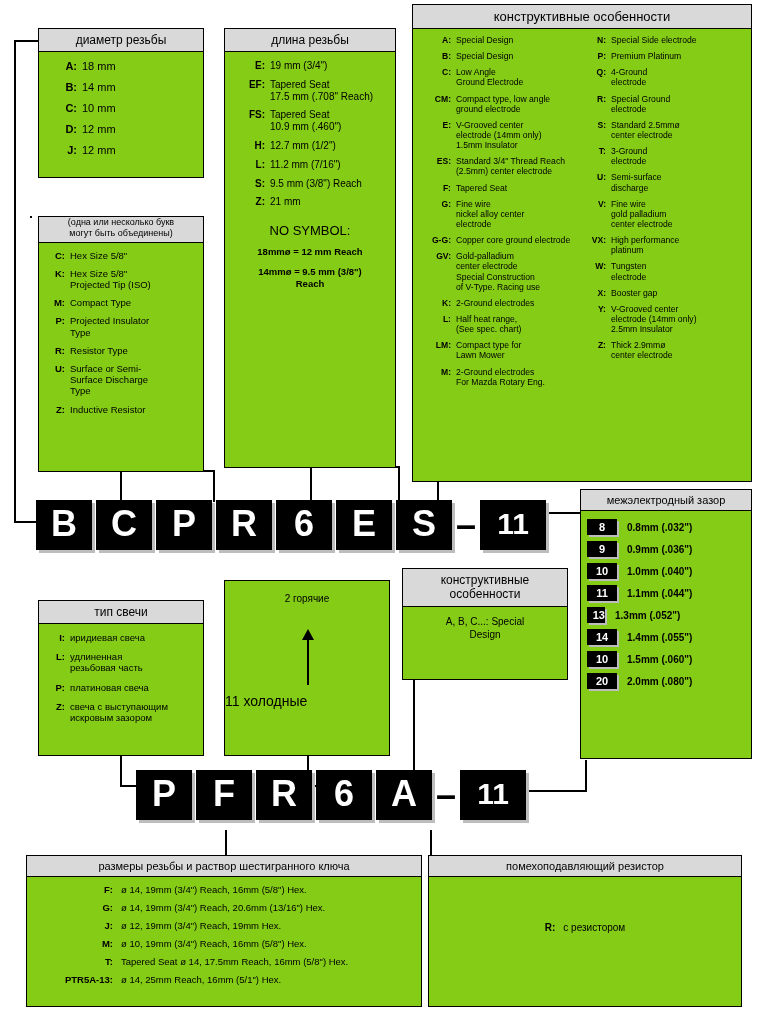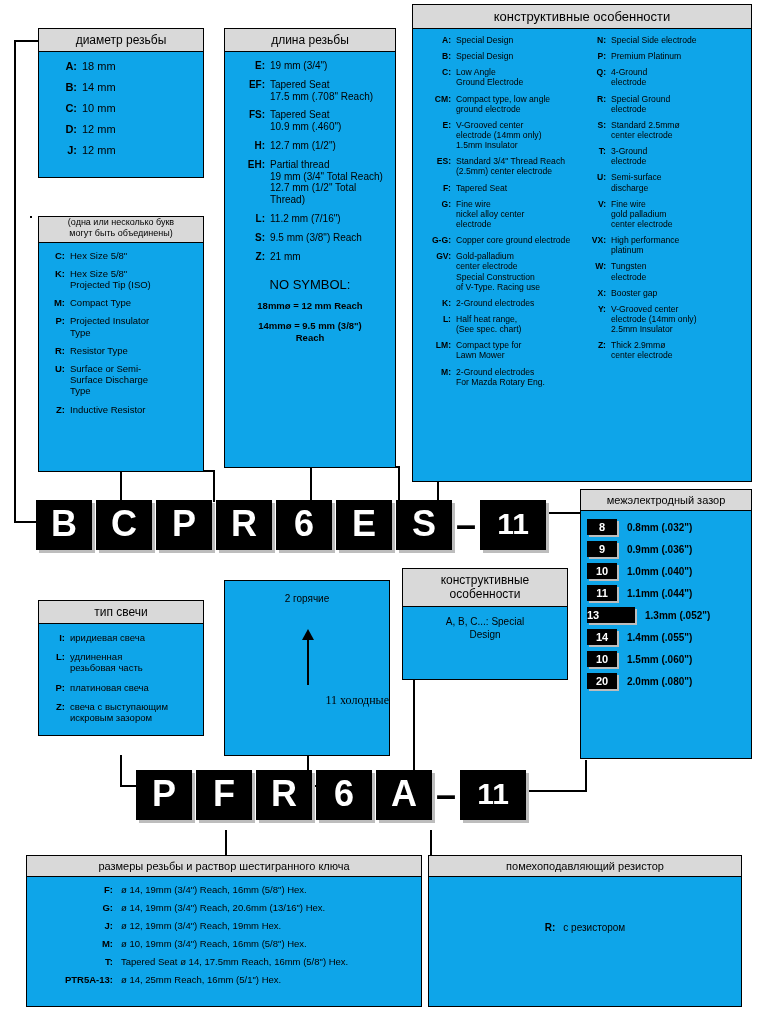--- a/index.html
+++ b/index.html
@@ -8,21 +8,21 @@
     background:#ffffff;
     font-family:"Liberation Sans", sans-serif;
     font-size:10px;
     color:#000;
     position:relative;
     overflow:hidden;
   }
   .box{
     position:absolute;
     border:1px solid #000;
-    background:#0ea5e9;
+    background:#84cc16;
     box-sizing:border-box;
   }
   .box-title{
     background:#d9d9d9;
     border-bottom:1px solid #000;
     text-align:center;
     font-size:12px;
     padding:4px 2px;
     font-weight:normal;
   }
@@ -153,24 +153,20 @@
       </div>
       <div class="row" style="font-size: 10px; margin-bottom: 7px;">
         <div class="k" style="width: 36px;">FS:</div>
         <div class="v">Tapered Seat<br>10.9 mm (.460")</div>
       </div>
       <div class="row" style="font-size: 10px; margin-bottom: 7px;">
         <div class="k" style="width: 36px;">H:</div>
         <div class="v">12.7 mm (1/2")</div>
       </div>
       <div class="row" style="font-size: 10px; margin-bottom: 7px;">
-        <div class="k" style="width: 36px;">EH:</div>
-        <div class="v">Partial thread<br>19 mm (3/4" Total Reach)<br>12.7 mm (1/2" Total Thread)</div>
-      </div>
-      <div class="row" style="font-size: 10px; margin-bottom: 7px;">
         <div class="k" style="width: 36px;">L:</div>
         <div class="v">11.2 mm (7/16")</div>
       </div>
       <div class="row" style="font-size: 10px; margin-bottom: 7px;">
         <div class="k" style="width: 36px;">S:</div>
         <div class="v">9.5 mm (3/8") Reach</div>
       </div>
       <div class="row" style="font-size: 10px; margin-bottom: 7px;">
         <div class="k" style="width: 36px;">Z:</div>
         <div class="v">21 mm</div>
@@ -348,21 +344,21 @@
       </div>
       <div style="display: flex; align-items: center; margin-bottom: 6px;">
         <div style="background: rgb(0, 0, 0); color: rgb(255, 255, 255); font-weight: bold; font-size: 11px; width: 30px; text-align: center; padding: 2px 0px; box-shadow: rgb(189, 189, 189) 2px 2px 0px; margin-right: 10px;">10</div>
         <div style="font-weight: bold; font-size: 10px;">1.0mm (.040")</div>
       </div>
       <div style="display: flex; align-items: center; margin-bottom: 6px;">
         <div style="background: rgb(0, 0, 0); color: rgb(255, 255, 255); font-weight: bold; font-size: 11px; width: 30px; text-align: center; padding: 2px 0px; box-shadow: rgb(189, 189, 189) 2px 2px 0px; margin-right: 10px;">11</div>
         <div style="font-weight: bold; font-size: 10px;">1.1mm (.044")</div>
       </div>
       <div style="display: flex; align-items: center; margin-bottom: 6px;">
-        <div style="background: rgb(0, 0, 0); color: rgb(255, 255, 255); font-weight: bold; font-size: 11px; width: 48px; text-align: left; padding: 2px 0px; box-shadow: rgb(189, 189, 189) 2px 2px 0px; margin-right: 10px;">13</div>
+        <div style="background: rgb(0, 0, 0); color: rgb(255, 255, 255); font-weight: bold; font-size: 11px; width: 18px; text-align: right; padding: 2px 0px; box-shadow: rgb(189, 189, 189) 2px 2px 0px; margin-right: 10px;">13</div>
         <div style="font-weight: bold; font-size: 10px;">1.3mm (.052")</div>
       </div>
       <div style="display: flex; align-items: center; margin-bottom: 6px;">
         <div style="background: rgb(0, 0, 0); color: rgb(255, 255, 255); font-weight: bold; font-size: 11px; width: 30px; text-align: center; padding: 2px 0px; box-shadow: rgb(189, 189, 189) 2px 2px 0px; margin-right: 10px;">14</div>
         <div style="font-weight: bold; font-size: 10px;">1.4mm (.055")</div>
       </div>
       <div style="display: flex; align-items: center; margin-bottom: 6px;">
         <div style="background: rgb(0, 0, 0); color: rgb(255, 255, 255); font-weight: bold; font-size: 11px; width: 30px; text-align: center; padding: 2px 0px; box-shadow: rgb(189, 189, 189) 2px 2px 0px; margin-right: 10px;">10</div>
         <div style="font-weight: bold; font-size: 10px;">1.5mm (.060")</div>
       </div>
@@ -380,21 +376,21 @@
       <div class="tile" style="width: 56px; height: 50px; line-height: 46px; font-size: 36px; margin-right: 4px;">P</div>
       <div class="tile" style="width: 56px; height: 50px; line-height: 46px; font-size: 36px; margin-right: 4px;">R</div>
       <div class="tile" style="width: 56px; height: 50px; line-height: 46px; font-size: 36px; margin-right: 4px;">6</div>
       <div class="tile" style="width: 56px; height: 50px; line-height: 46px; font-size: 36px; margin-right: 4px;">E</div>
       <div class="tile" style="width: 56px; height: 50px; line-height: 46px; font-size: 36px; margin-right: 4px;">S</div>
       <div class="dash" style="font-size: 36px; margin: 0px 2px 0px 0px;">–</div>
       <div class="tile" style="width: 66px; height: 50px; line-height: 46px; font-size: 30px; margin-left: 2px;">11</div>
     </div>
   </div>
 
-<div class="box" style="left:38px;top:600px;width:166px;height:136px;">
+<div class="box" style="left:38px;top:600px;width:166px;height:156px;">
   <div class="box-title">тип свечи</div>
   <div class="rows" id="pt-list" style="padding-top:8px;">
       <div class="row" style="font-size: 9.5px; margin-bottom: 8px;">
         <div class="k" style="width: 22px;">I:</div>
         <div class="v">иридиевая свеча</div>
       </div>
       <div class="row" style="font-size: 9.5px; margin-bottom: 8px;">
         <div class="k" style="width: 22px;">L:</div>
         <div class="v">удлиненная<br>резьбовая часть</div>
       </div>
@@ -409,21 +405,21 @@
     </div>
 </div>
 
 <div class="box" style="left:224px;top:580px;width:166px;height:176px;">
   <div style="position:relative;height:140px;">
     <div style="text-align:center;margin-top:12px;font-size:10px;">2 горячие</div>
     <svg width="20" height="56" style="position:absolute;left:73px;top:36px;">
       <line x1="10" y1="56" x2="10" y2="6" stroke="#000" stroke-width="2"></line>
       <polygon points="10,0 4,11 16,11" fill="#000"></polygon>
     </svg>
-    <div style="text-align:right;position:absolute;top:100px;width:100%;font-size:12px;font-family:Liberation Serif, serif;">11 холодные</div>
+    <div style="text-align:left;position:absolute;top:100px;width:100%;font-size:14px;">11 холодные</div>
   </div>
 </div>
 
 <div class="box" style="left:402px;top:568px;width:166px;height:112px;">
   <div class="box-title" id="df2-title" style="line-height:1.2;">конструктивные<br>особенности</div>
   <div id="df2-body" style="text-align:center;padding-top:8px;font-size:10px;line-height:1.35;">A, B, C...: Special<br>Design</div>
 </div>
 
 <div class="strip" style="left:136px;top:770px;" id="strip2">
     <div style="display: flex; align-items: center;">

